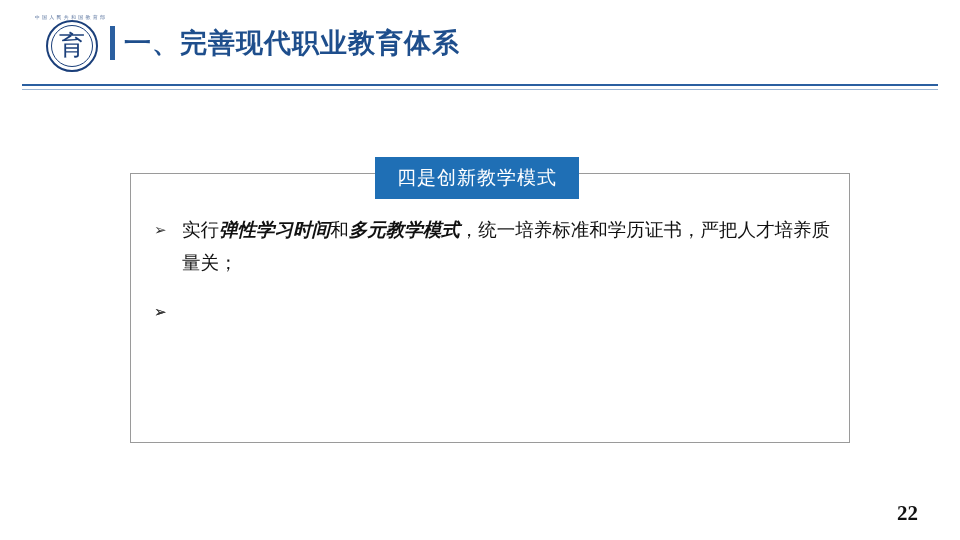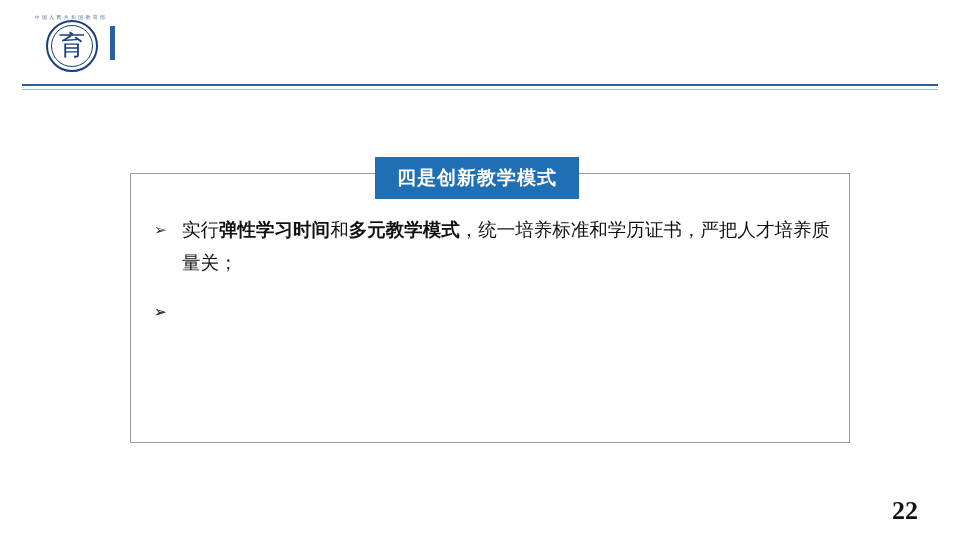--- a/index.html
+++ b/index.html
@@ -126,21 +126,21 @@
     box-sizing: border-box;
     background: #ffffff;
   }
   .banner {
     position: absolute;
     left: 375px;
     top: 157px;
     background: #1f6fb5;
     color: #ffffff;
     font-size: 19px;
-    font-weight: bold;
+    font-weight: normal;
     padding: 8px 22px;
     letter-spacing: 1px;
     white-space: nowrap;
     font-family: "DejaVu Sans", "Liberation Sans", sans-serif;
   }
 
   .bullets {
     position: absolute;
     left: 154px;
     top: 213px;
@@ -159,46 +159,48 @@
   .bullet .arrow {
     position: absolute;
     left: 0;
     top: 1px;
     color: #333333;
     font-size: 15px;
     line-height: 33px;
   }
   .bullet b {
     font-weight: bold;
+    font-style: italic;
   }
 
   
   .page-number {
     position: absolute;
     right: 42px;
     bottom: 14px;
-    font-size: 26px;
+    font-size: 21px;
     font-weight: bold;
     color: #111111;
     font-family: "Liberation Serif", serif;
   }
 </style>
 </head>
 <body>
 
 <div class="slide">
 
   <div class="header">
     <div class="logo">
       <div class="logo-arc">中 国 人 民 共 和 国 教 育 部</div>
       <div class="logo-ring">
         <div class="logo-mark">育</div>
       </div>
     </div>
     <div class="title-accent"></div>
+    <div class="slide-title">一、完善现代职业教育体系</div>
     <div class="header-rule"></div>
     <div class="header-rule thin"></div>
   </div>
 
   <div class="content-box"></div>
   <div class="banner">四是创新教学模式</div>
 
   <div class="bullets">
     <div class="bullet">
       <span class="arrow">➢</span>

